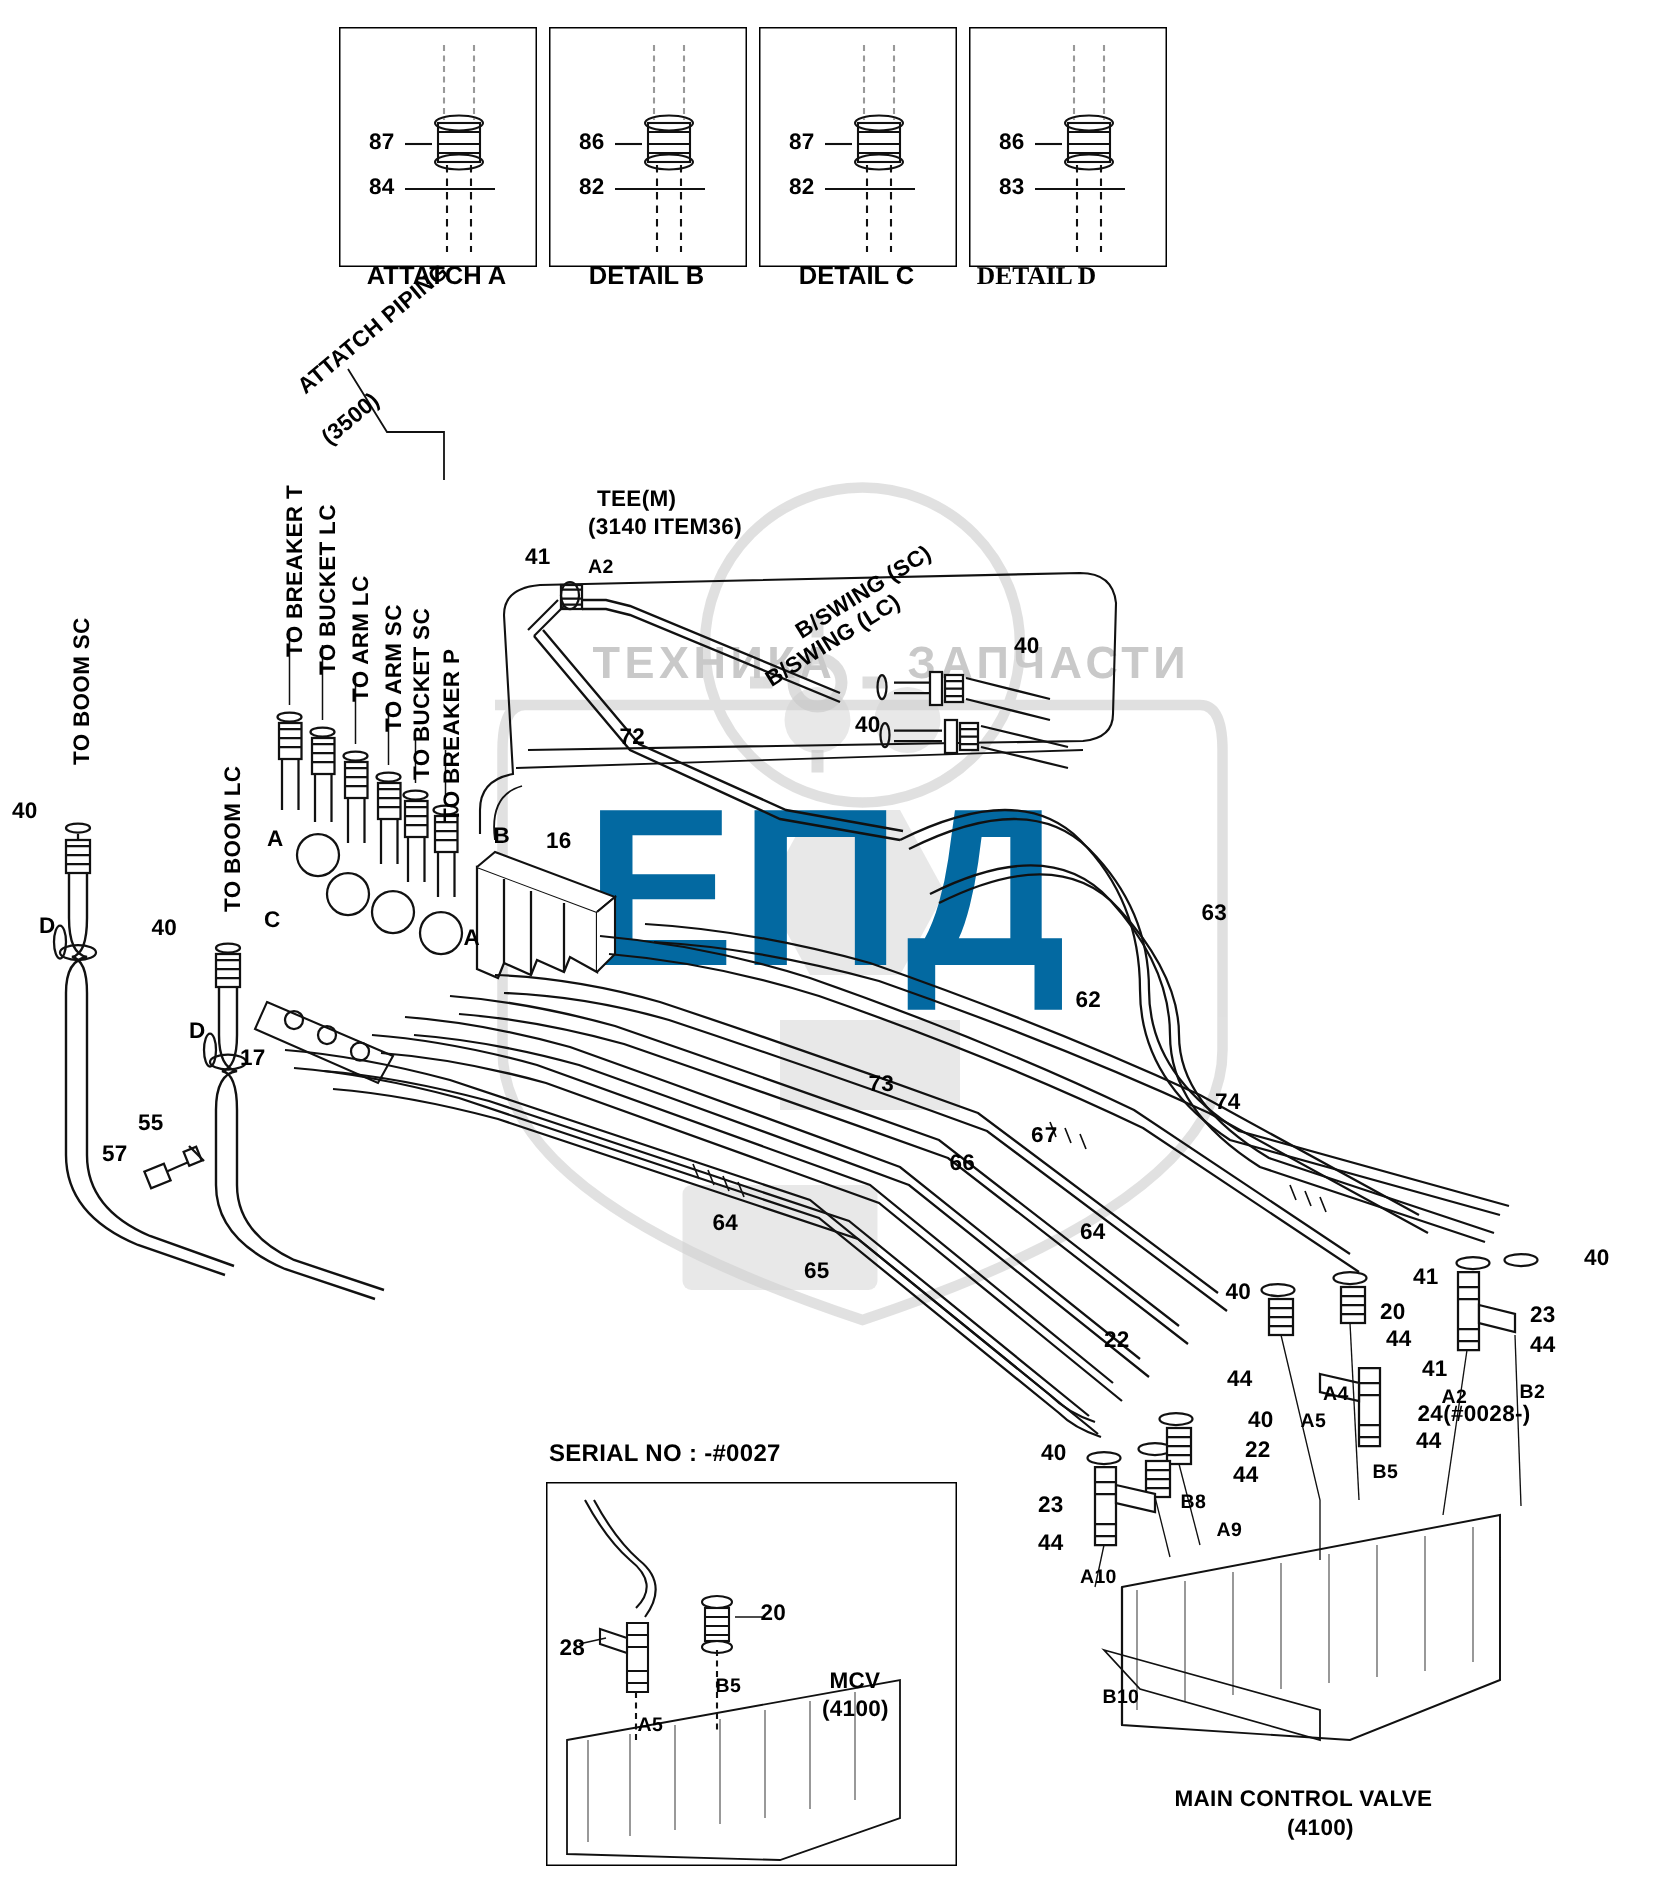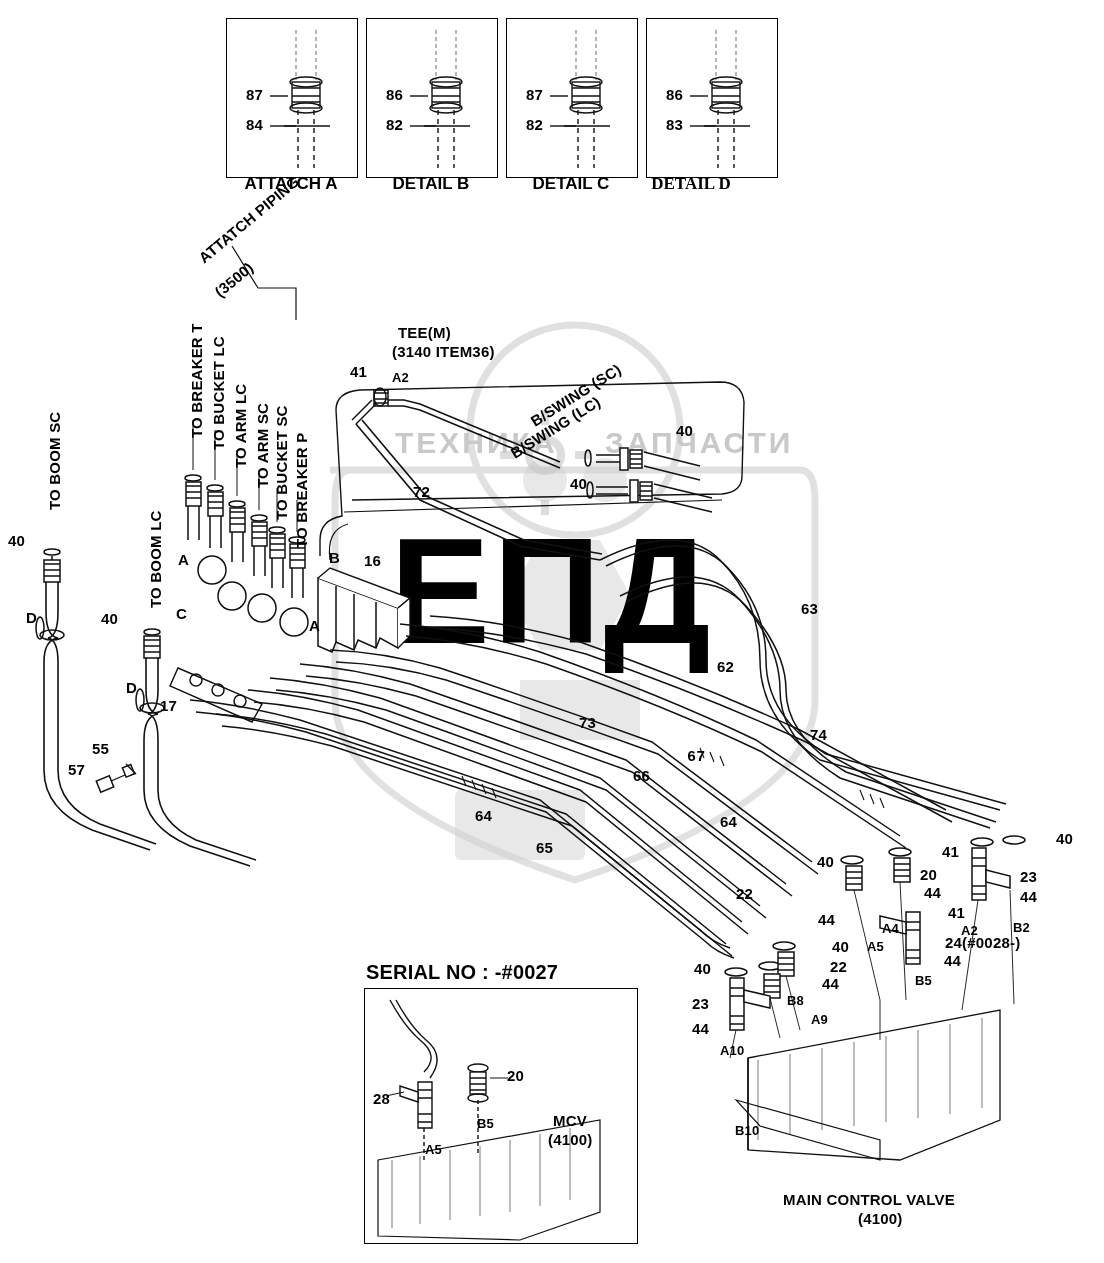--- a/index.html
+++ b/index.html
@@ -87,21 +87,21 @@
       <rect x="560" y="800" width="20" height="50"></rect>
     </g>
     <g opacity="0.6" fill="none" stroke="#c8c8c8" stroke-width="8">
       <circle cx="545" cy="455" r="16"></circle>
       <path d="M545 425 L545 410 M545 500 L545 515 M515 455 L500 455 M575 455 L590 455"></path>
     </g>
   </svg>
 
   <div class="wm-text" style="left:395px; top:426px; font-size:30px;">ТЕХНИКА</div>
   <div class="wm-text" style="left:605px; top:426px; font-size:30px;">ЗАПЧАСТИ</div>
-  <div class="wm-text" style="left:390px; top:505px; font-size:150px; color:#000000;">ЕПД</div>
+  <div class="wm-text" style="left:390px; top:505px; font-size:150px; color:#0369a1;">ЕПД</div>
 
   <div class="detailbox" style="left:226px; top:18px; width:130px; height:158px;"></div>
   <div class="detailbox" style="left:366px; top:18px; width:130px; height:158px;"></div>
   <div class="detailbox" style="left:506px; top:18px; width:130px; height:158px;"></div>
   <div class="detailbox" style="left:646px; top:18px; width:130px; height:158px;"></div>
 
   <svg width="1104" height="1263">
 
     <g stroke="#111" fill="none" stroke-width="1.4">
 
@@ -417,21 +417,21 @@
   <div class="lbl b" style="left:692px; top:996px;">23</div>
   <div class="lbl sm b" style="left:787px; top:994px;">B8</div>
   <div class="lbl sm b" style="left:811px; top:1013px;">A9</div>
   <div class="lbl b" style="left:692px; top:1021px;">44</div>
   <div class="lbl sm b" style="left:720px; top:1044px;">A10</div>
   <div class="lbl sm b" style="left:735px; top:1124px;">B10</div>
 
   <div class="lbl b" style="left:783px; top:1192px;">MAIN CONTROL VALVE</div>
   <div class="lbl b" style="left:858px; top:1211px;">(4100)</div>
 
-  <div class="lbl b" style="left:366px; top:962px; font-size:20px;">SERIAL NO : -#0027</div>
+  <div class="lbl b" style="left:366px; top:962px; font-size:16px;">SERIAL NO : -#0027</div>
   <div class="serialbox" style="left:364px; top:988px; width:272px; height:254px;"></div>
 
   <svg width="1104" height="1263">
     <g fill="none" stroke="#111" stroke-width="1.4">
 
       <path d="M378 1160 L600 1120 L600 1212 L520 1240 L378 1236 Z" stroke-width="1.2"></path>
       <path d="M392 1160 L392 1228 M420 1156 L420 1224 M450 1150 L450 1220 M480 1146 L480 1216 M510 1140 L510 1212 M540 1134 L540 1206 M570 1128 L570 1200" stroke="#555" stroke-width="0.8"></path>
 
       <path d="M390 1000 Q404 1026 420 1040 Q440 1056 424 1072"></path>
       <path d="M396 1000 Q410 1026 426 1040 Q446 1056 430 1078"></path>

